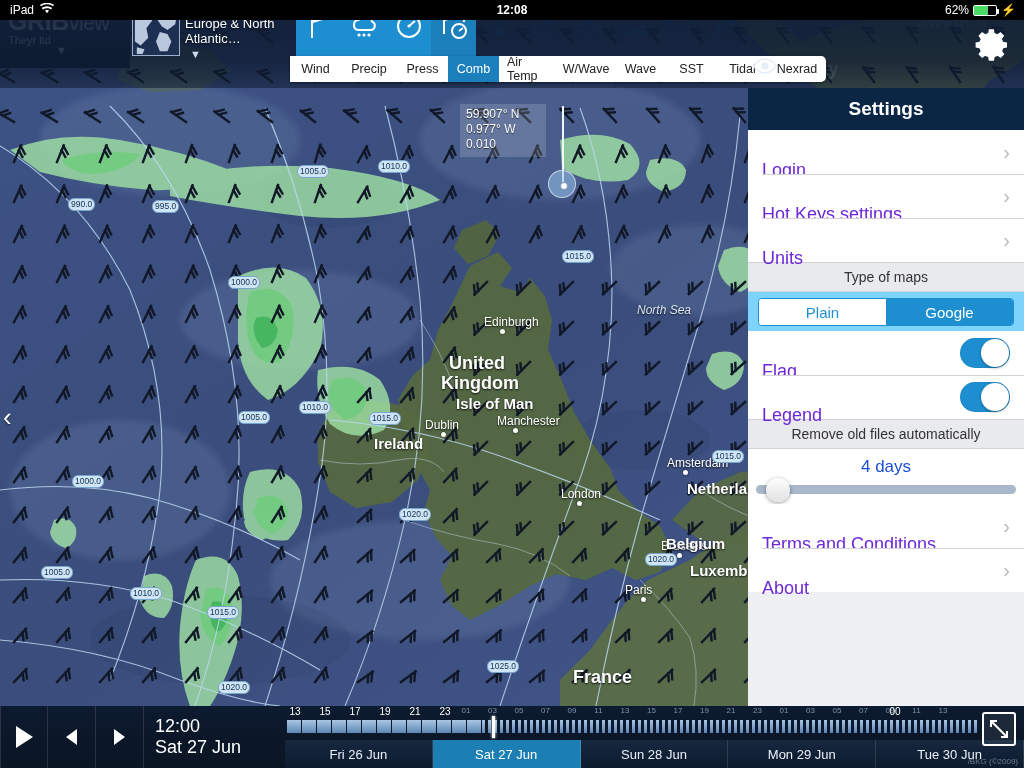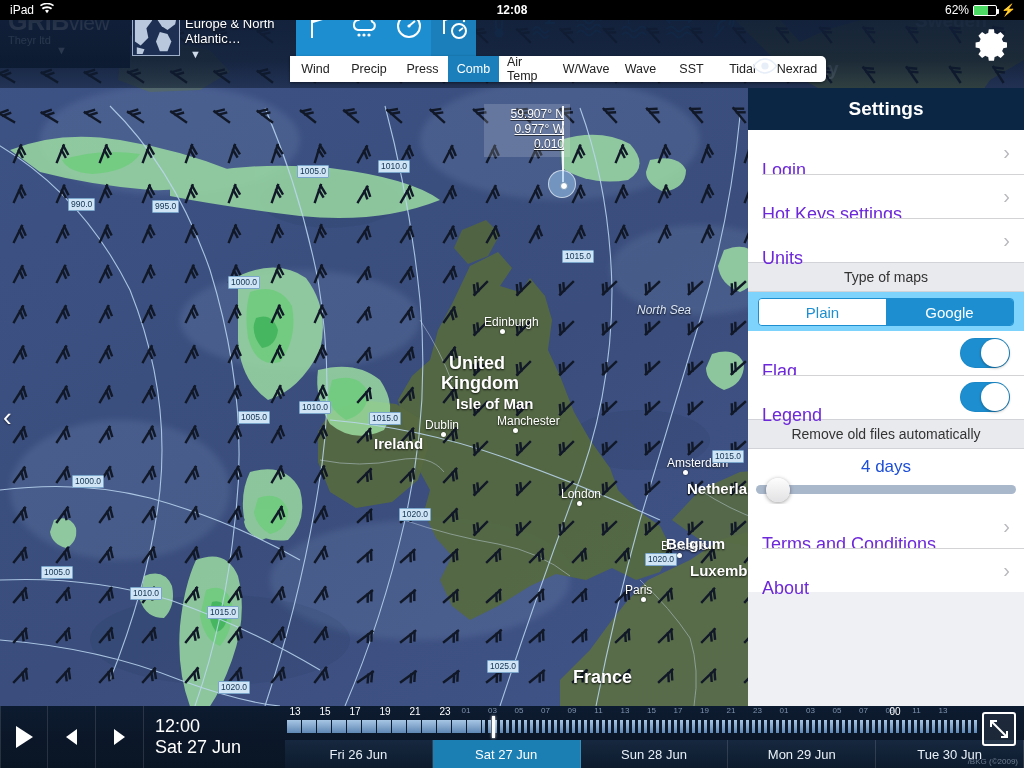--- a/index.html
+++ b/index.html
@@ -90,42 +90,42 @@
   .gear{position:absolute;right:12px;top:26px;z-index:40;color:#fff;}
   .gear svg{width:38px;height:38px;}
 
   .map-collapse{
     position:absolute;left:3px;top:382px;z-index:25;color:#fff;font-size:26px;
     text-shadow:0 1px 2px rgba(0,0,0,.6); font-family:"Liberation Sans",sans-serif;
   }
 
   
   .coordbox{
-    position:absolute; left:484px; top:84px; width:86px; padding:3px 6px 5px 6px;
-    background:rgba(255,255,255,.16); color:#fff; font-size:12px; text-align:right;
-    line-height:15px; z-index:20; text-shadow:0 1px 1px rgba(0,0,0,.6);text-decoration:underline;
+    position:absolute; left:460px; top:84px; width:86px; padding:3px 6px 5px 6px;
+    background:rgba(255,255,255,.16); color:#fff; font-size:12px; 
+    line-height:15px; z-index:20; text-shadow:0 1px 1px rgba(0,0,0,.6);
   }
   .pin-line{position:absolute;left:562px;top:86px;width:2px;height:76px;background:#f2f6fb;z-index:19;}
   .pin-dot{position:absolute;left:548px;top:150px;width:28px;height:28px;border-radius:50%;
     background:rgba(150,195,235,.55);border:1px solid rgba(255,255,255,.6);z-index:19;}
   .pin-dot::after{content:"";position:absolute;left:11px;top:11px;width:6px;height:6px;border-radius:50%;
     background:#fff;border:1px solid #7d9ab5;}
 
   
   .mlabel{position:absolute;color:#fff;font-size:12px;text-shadow:0 1px 2px rgba(0,0,0,.85);white-space:nowrap;z-index:14;}
   .mlabel.country{font-weight:bold;font-size:15px;}
   .mlabel.big{font-weight:bold;font-size:18px;line-height:20px;text-align:center;}
   .mlabel.sea{font-style:italic;color:#dce7f5;font-size:12px;}
   .mlabel.faint{color:rgba(230,240,252,.42);font-weight:bold;font-size:19px;text-shadow:none;}
   .citydot{position:absolute;width:5px;height:5px;border-radius:50%;background:#fff;
     box-shadow:0 0 2px rgba(0,0,0,.8);z-index:14;}
 
   .isolabel{
     position:absolute;z-index:15;background:#cfe4f5;color:#11324f;border:1px solid #7ba6cb;
-    font-size:8.5px;padding:0 2px;border-radius:1px;white-space:nowrap;line-height:11px;
+    font-size:8.5px;padding:0 2px;border-radius:6px;white-space:nowrap;line-height:11px;
   }
 
   
   .settings{
     position:absolute; right:0; top:88px; width:276px; height:618px; z-index:45;
     background:#eef0f4; font-size:17px; overflow:hidden;
   }
   .set-head{
     height:42px; background:#0b2545; color:#fff; display:flex;align-items:center;justify-content:center;
     font-size:19px; font-weight:bold;

